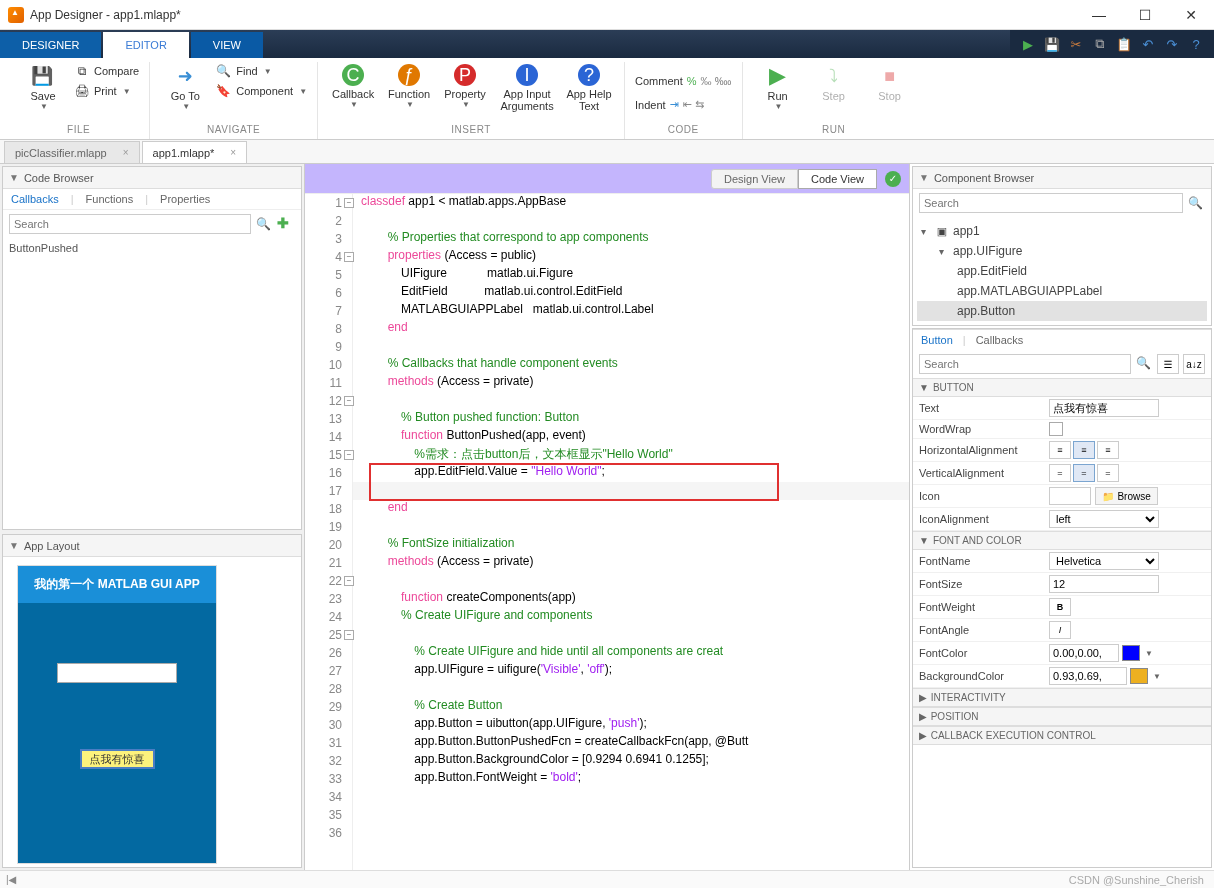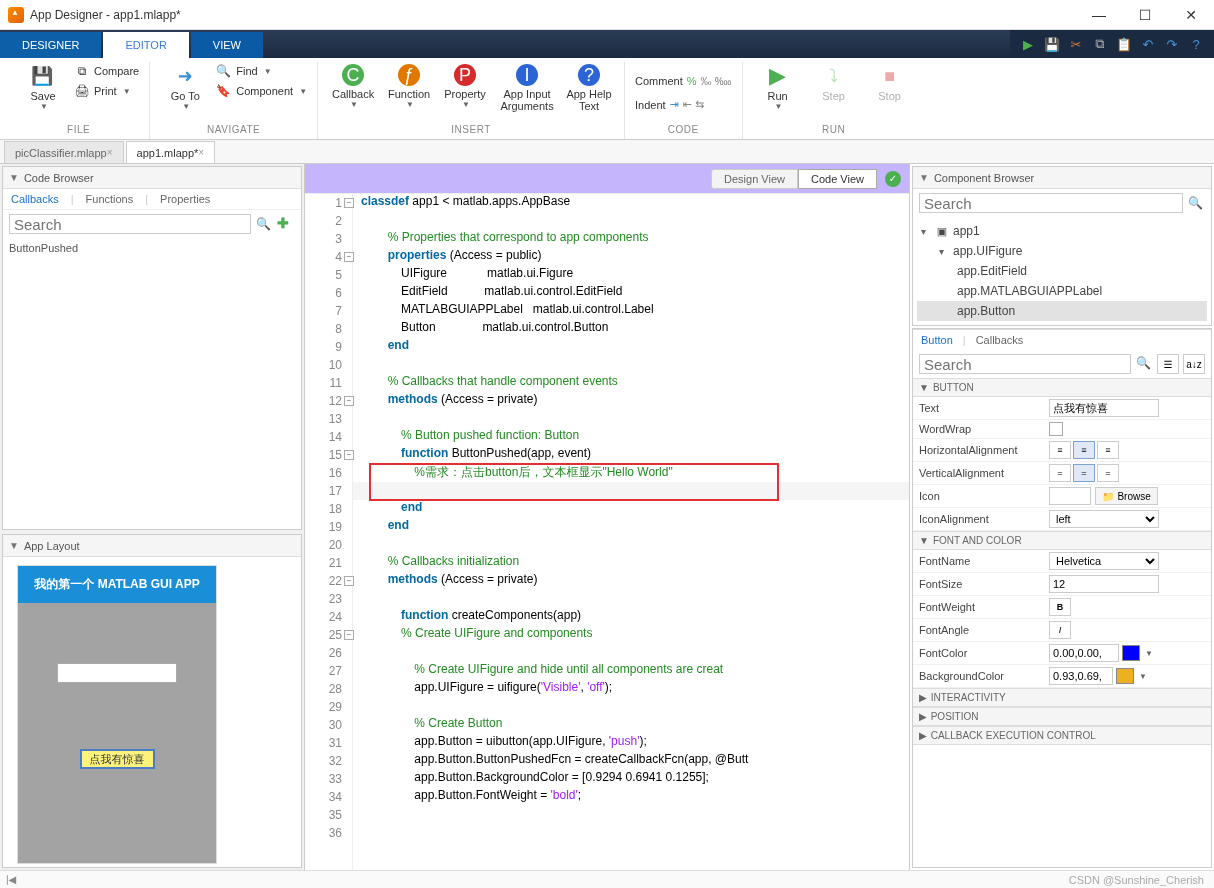--- a/index.html
+++ b/index.html
@@ -21,58 +21,58 @@
 .ribbon-group { display:flex; flex-direction:column; align-items:center; padding:0 8px; border-right:1px solid #e5e5e5; }
 .ribbon-group-top { display:flex; gap:2px; flex:1; }
 .ribbon-group-label { font-size:10px; color:#888; margin:2px 0 4px 0; letter-spacing:0.5px; }
 .rb-big { display:flex; flex-direction:column; align-items:center; width:54px; padding:2px; font-size:11px; color:#333; cursor:pointer; }
 .rb-big .ico { width:24px; height:24px; margin-bottom:2px; display:flex; align-items:center; justify-content:center; font-size:18px; }
 .rb-small-col { display:flex; flex-direction:column; gap:2px; }
 .rb-small { display:flex; align-items:center; gap:4px; font-size:11px; color:#333; padding:1px 2px; cursor:pointer; white-space:nowrap; }
 .rb-small .ico { width:16px; height:16px; display:inline-flex; align-items:center; justify-content:center; font-size:12px; }
 .dropdown-arrow { font-size:8px; color:#666; margin-left:2px; }
 .file-tabs { height:24px; background:#f7f7f7; border-bottom:1px solid #ccc; display:flex; align-items:flex-end; padding-left:4px; }
-.file-tab { height:22px; padding:0 10px; display:flex; align-items:center; font-size:11px; color:#666; background:#e8e8e8; border:1px solid #ccc; border-bottom:none; margin-right:2px; gap:0; cursor:pointer; }
+.file-tab { height:22px; padding:0 10px; display:flex; align-items:center; font-size:11px; color:#666; background:#e8e8e8; border:1px solid #ccc; border-bottom:none; margin-right:2px; gap:16px; cursor:pointer; }
 .file-tab.active { background:#fff; color:#333; }
 .close-x { font-size:10px; color:#999; cursor:pointer; }
 .main { display:flex; height:calc(100% - 30px - 28px - 82px - 24px - 18px); }
 .left-pane { width:305px; display:flex; flex-direction:column; border-right:1px solid #ccc; }
 .panel { border:1px solid #ccc; margin:2px; background:#fff; }
 .panel-header { height:22px; background:#f5f5f5; border-bottom:1px solid #ddd; display:flex; align-items:center; padding:0 6px; font-size:11px; color:#555; gap:5px; }
 .panel-header .collapse { font-size:10px; color:#777; }
 .code-browser-tabs { display:flex; gap:12px; padding:4px 8px; font-size:11px; border-bottom:1px solid #eee; }
 .cb-tab { color:#666; cursor:pointer; }
 .cb-tab.active { color:#1a73c8; }
 .cb-sep { color:#ccc; }
 .search-row { display:flex; gap:4px; padding:4px 6px; align-items:center; }
-.search-input { flex:1; border:1px solid #ccc; height:20px; padding:0 4px; font-size:15px; }
+.search-input { flex:1; border:1px solid #ccc; height:20px; padding:0 4px; font-size:11px; }
 .search-icon { width:18px; height:18px; display:flex; align-items:center; justify-content:center; color:#888; font-size:12px; }
 .add-btn { width:18px; height:18px; color:#4caf50; font-size:14px; font-weight:bold; }
 .cb-list { padding:4px 6px; font-size:11px; color:#555; }
 .app-layout-panel { flex:0 0 auto; }
 .app-layout-canvas { height:310px; background:#fff; padding:6px; }
-.mock-app { width:200px; background:#a3a3a3; border:1px solid #ddd; margin:2px auto 0 8px; }
+.mock-app { width:200px; background:#0369a1; border:1px solid #ddd; margin:2px auto 0 8px; }
 .mock-title { background:#1a8fd8; color:#fff; font-size:12px; font-weight:bold; text-align:center; padding:10px 4px; }
 .mock-body { height:200px; position:relative; }
 .mock-text { width:120px; height:20px; border:1px solid #aaa; margin:60px auto 0; background:#fff; }
 .mock-button { width:75px; height:20px; background:#fdf27c; border:2px solid #4a7dc4; margin:66px auto 0; font-size:11px; display:flex; align-items:center; justify-content:center; color:#333; }
 .center-pane { flex:1; display:flex; flex-direction:column; border-right:1px solid #ccc; }
 .view-toggle { height:30px; display:flex; justify-content:flex-end; align-items:center; padding:4px 8px; background:#c4b5fd; border-bottom:1px solid #eee; }
 .vt-btn { border:1px solid #ccc; padding:3px 12px; font-size:11px; background:#f3f3f3; color:#666; cursor:pointer; }
 .vt-btn.active { background:#fff; color:#333; border-color:#aaa; }
 .vt-btn:first-child { border-radius:3px 0 0 3px; }
 .vt-btn:last-child { border-radius:0 3px 3px 0; border-left:none; }
 .check-icon { width:16px; height:16px; border-radius:50%; background:#4caf50; color:#fff; font-size:10px; display:flex; align-items:center; justify-content:center; margin-left:8px; }
 .editor { flex:1; display:flex; overflow:hidden; background:#fff; position:relative; }
 .gutter { width:48px; background:#fff; text-align:right; font-family:Consolas,monospace; font-size:12px; color:#888; padding-top:2px; border-right:1px solid #eee; }
 .gutter div { height:18px; padding-right:10px; position:relative; }
 .fold-mark { position:absolute; right:-2px; top:2px; width:10px; height:10px; border:1px solid #aaa; font-size:8px; line-height:8px; text-align:center; color:#666; background:#fff; }
 .code { flex:1; font-family:Consolas,monospace; font-size:12px; position:relative; }
 .code-line { height:18px; white-space:pre; padding-left:8px; }
-.kw { color:#0369a1;font-weight:bold; }
+.kw { color:#ec4899; }
 .com { color:#228b22; }
 .str { color:#a020f0; }
 .hl-line { position:absolute; left:0; right:0; height:18px; background:#f5f5f5; }
 .red-box { position:absolute; border:2px solid #e03030; }
 .right-pane { width:304px; display:flex; flex-direction:column; background:#fff; }
 .tree { padding:4px; font-size:12px; color:#444; }
 .tree-row { display:flex; align-items:center; height:20px; gap:4px; cursor:pointer; padding-left:4px; }
 .tree-row.sel { background:#e2e2e2; }
 .tree-indent1 { padding-left:22px; }
 .tree-indent2 { padding-left:40px; }
@@ -336,34 +336,33 @@
       <div class="code" id="code">
         <div class="hl-line" style="top:288px"></div>
         <div class="red-box" style="top:269px;left:16px;width:410px;height:38px"></div>
       <div class="code-line"><span class="kw">classdef</span> app1 &lt; matlab.apps.AppBase</div>
           <div class="code-line"></div>
           <div class="code-line"><span class="com">        % Properties that correspond to app components</span></div>
           <div class="code-line">        <span class="kw">properties</span> (Access = public)</div>
           <div class="code-line">            UIFigure            matlab.ui.Figure</div>
           <div class="code-line">            EditField           matlab.ui.control.EditField</div>
           <div class="code-line">            MATLABGUIAPPLabel   matlab.ui.control.Label</div>
-          <div class="code-line">            Button              matlab.ui.control.Button</div>
           <div class="code-line">        <span class="kw">end</span></div>
           <div class="code-line"></div>
           <div class="code-line"><span class="com">        % Callbacks that handle component events</span></div>
           <div class="code-line">        <span class="kw">methods</span> (Access = private)</div>
           <div class="code-line"></div>
           <div class="code-line"><span class="com">            % Button pushed function: Button</span></div>
           <div class="code-line">            <span class="kw">function</span> ButtonPushed(app, event)</div>
           <div class="code-line"><span class="com">                %需求：点击button后，文本框显示"Hello World"</span></div>
           <div class="code-line">                app.EditField.Value = <span class="str">"Hello World"</span>;</div>
           <div class="code-line">            <span class="kw">end</span></div>
           <div class="code-line">        <span class="kw">end</span></div>
           <div class="code-line"></div>
-          <div class="code-line"><span class="com">        % Callbacks initialization</span></div>
+          <div class="code-line"><span class="com">        % FontSize initialization</span></div>
           <div class="code-line">        <span class="kw">methods</span> (Access = private)</div>
           <div class="code-line"></div>
           <div class="code-line">            <span class="kw">function</span> createComponents(app)</div>
           <div class="code-line"><span class="com">            % Create UIFigure and components</span></div>
           <div class="code-line"></div>
           <div class="code-line"><span class="com">                % Create UIFigure and hide until all components are creat</span></div>
           <div class="code-line">                app.UIFigure = uifigure(<span class="str">'Visible'</span>, <span class="str">'off'</span>);</div>
           <div class="code-line"></div>
           <div class="code-line"><span class="com">                % Create Button</span></div>
           <div class="code-line">                app.Button = uibutton(app.UIFigure, <span class="str">'push'</span>);</div>
@@ -493,21 +492,21 @@
           <div class="prop-label">FontColor</div>
           <div class="prop-val" style="display:flex;gap:3px;align-items:center">
             <input class="prop-input" style="width: 70px;" value="0.00,0.00,">
             <span class="color-swatch" id="fc-swatch" style="background: rgb(0, 0, 255);"></span>
             <span class="dropdown-arrow">▼</span>
           </div>
         </div>
       <div class="prop-row">
           <div class="prop-label">BackgroundColor</div>
           <div class="prop-val" style="display:flex;gap:3px;align-items:center">
-            <input class="prop-input" style="width: 64px;" value="0.93,0.69,">
+            <input class="prop-input" style="width: 78px;" value="0.93,0.69,">
             <span class="color-swatch" id="bg-swatch" style="background: rgb(237, 176, 32);"></span>
             <span class="dropdown-arrow">▼</span>
           </div>
         </div>
       <div class="prop-section">
           <span>▶</span>
           <span>INTERACTIVITY</span>
         </div>
       <div class="prop-section">
           <span>▶</span>

